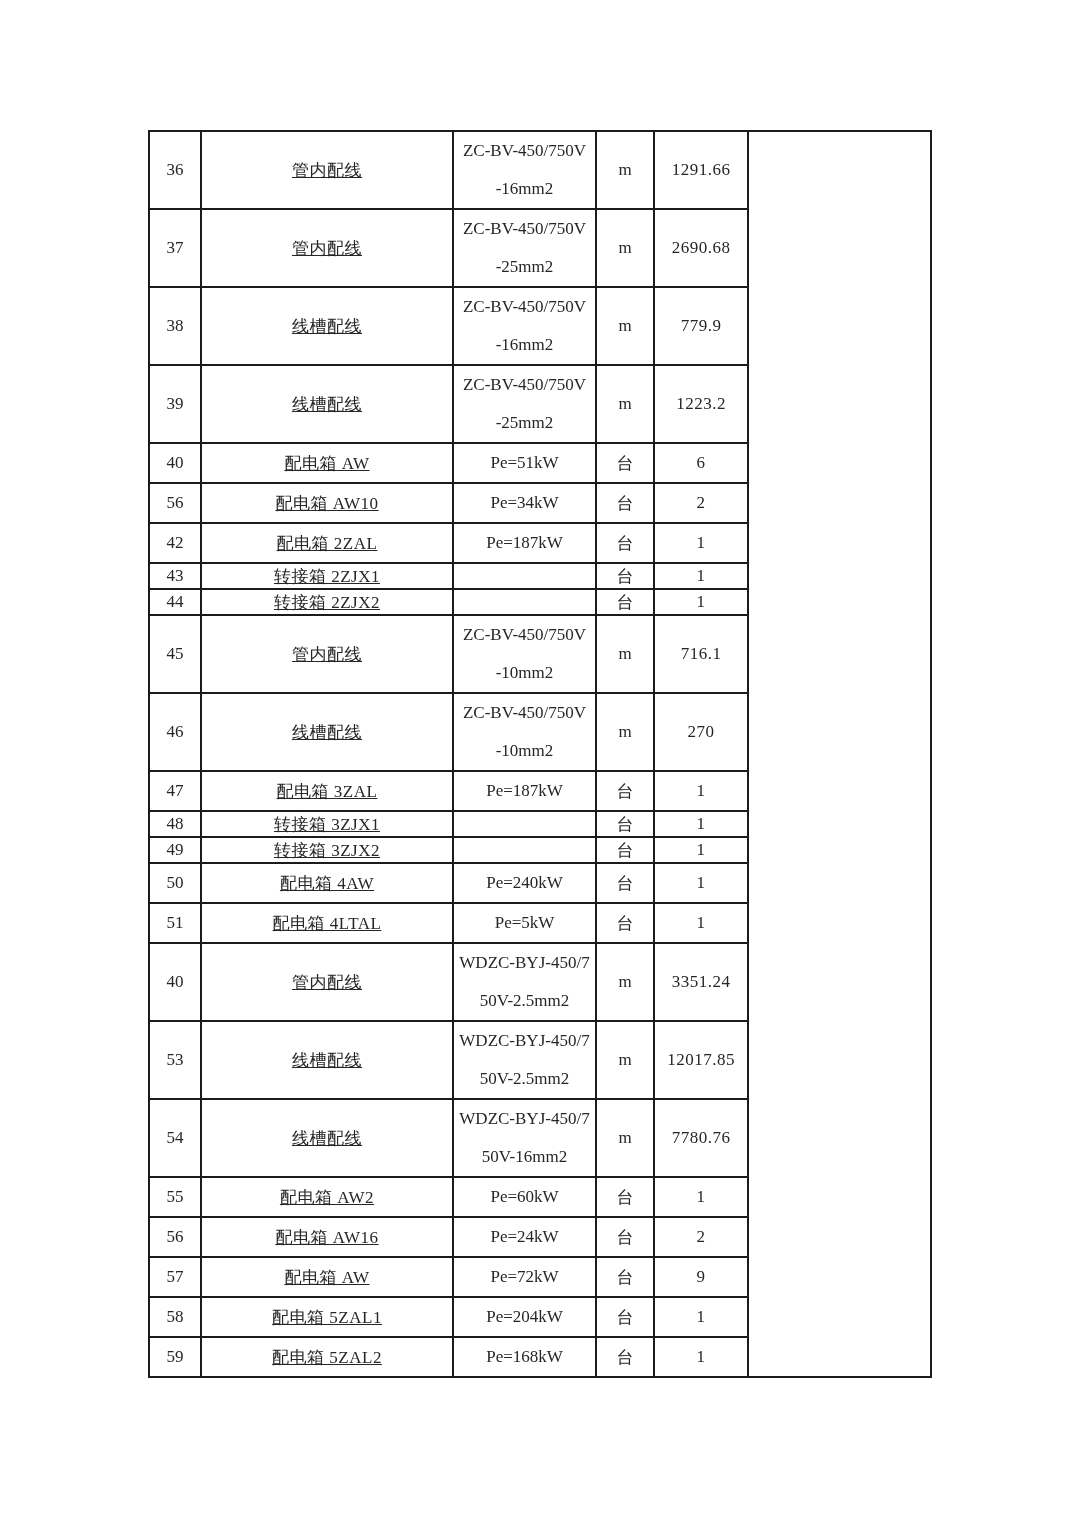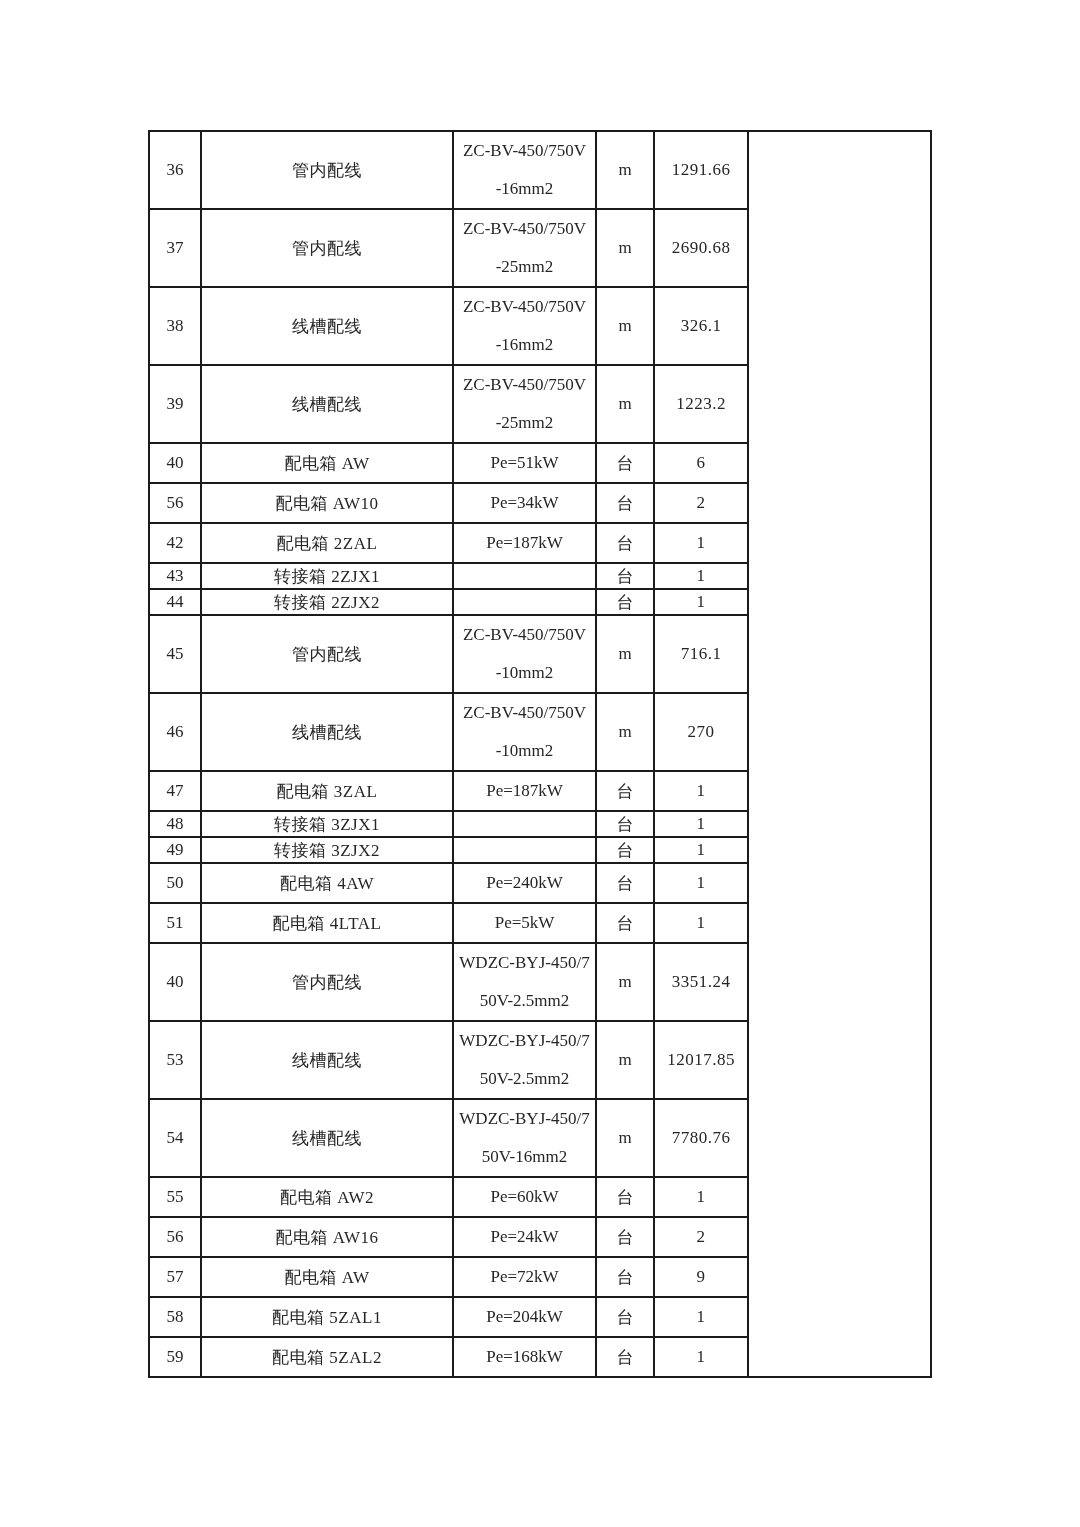--- a/index.html
+++ b/index.html
@@ -28,21 +28,21 @@
     border:2px solid var(--border);
     text-align:center;
     vertical-align:middle;
     padding:0;
     overflow:hidden;
     font-size:17px;
   }
   tr.tall{height:77px;}
   tr.short{height:26px;}
   td.c-no{font-size:18px;margin-top:11px;}
-  td.c-name{font-size:18px; letter-spacing:0.5px;}
+  td.c-name{font-size:18px; letter-spacing:0.5px;text-decoration:underline;}
   td.c-spec{
     font-size:17px;
     white-space:pre-line;
     line-height:38px;
     padding:0 2px;
     margin-left:32px;
   }
   td.c-unit{font-size:17px;}
   td.c-qty{font-size:18px; letter-spacing:0.5px;border-radius:29px;}
   td.c-notes{background:var(--page_bg);}
@@ -77,21 +77,21 @@
 -25mm2</td>
     <td class="c-unit">m</td>
     <td class="c-qty">2690.68</td>
   </tr>
         <tr class="tall">
     <td class="c-no">38</td>
     <td class="c-name">线槽配线</td>
     <td class="c-spec">ZC-BV-450/750V
 -16mm2</td>
     <td class="c-unit">m</td>
-    <td class="c-qty">326.1</td>
+    <td class="c-qty">779.9</td>
   </tr>
         <tr class="tall">
     <td class="c-no">39</td>
     <td class="c-name">线槽配线</td>
     <td class="c-spec">ZC-BV-450/750V
 -25mm2</td>
     <td class="c-unit">m</td>
     <td class="c-qty">1223.2</td>
   </tr>
         <tr class="short">

